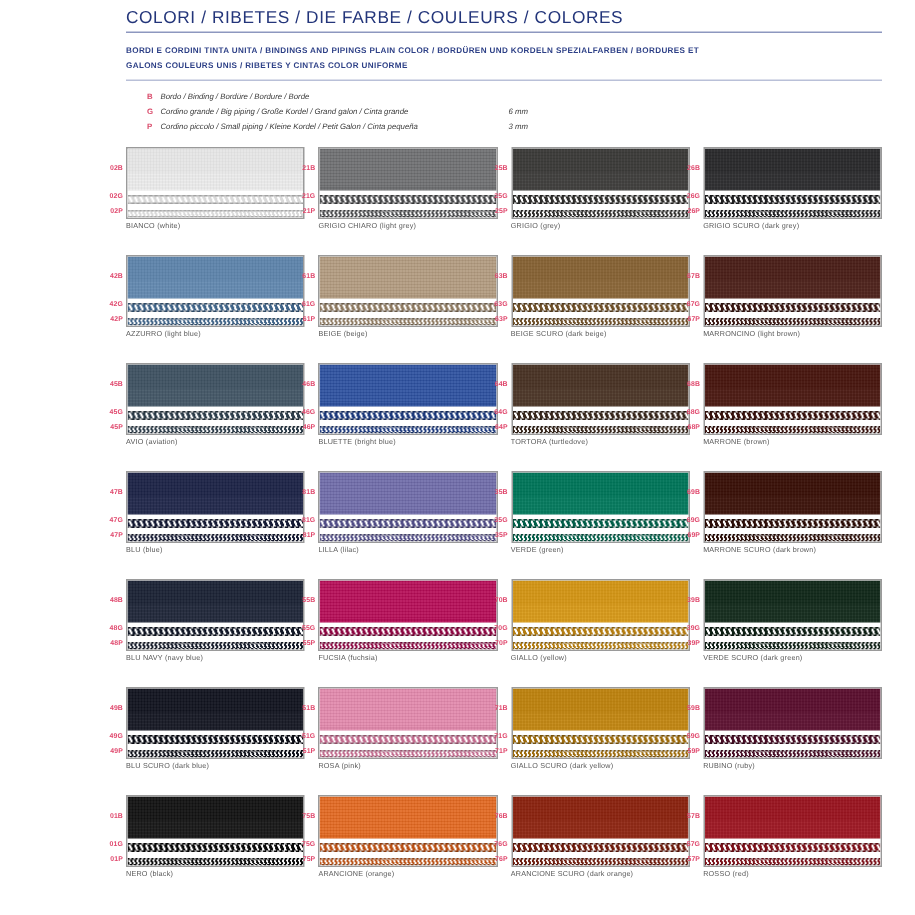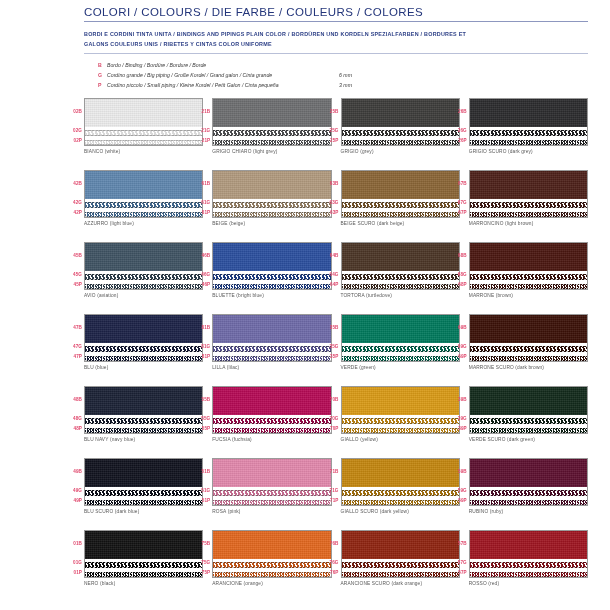--- a/index.html
+++ b/index.html
@@ -154,21 +154,21 @@
     color:#585858;
     letter-spacing:.15px;
     white-space:nowrap;
   }
 </style>
 </head>
 <body>
 
 <div class="page">
 
-  <div class="title">COLORI / COLOURS / DIE FARBE / COULEURS / COLORES</div>
+  <div class="title">COLORI / RIBETES / DIE FARBE / COULEURS / COLORES</div>
   <div class="title-rule"></div>
 
   <div class="subtitle">
     <div>BORDI E CORDINI TINTA UNITA / BINDINGS AND PIPINGS PLAIN COLOR / BORDÜREN UND KORDELN SPEZIALFARBEN / BORDURES ET</div>
     <div>GALONS COULEURS UNIS / RIBETES Y CINTAS COLOR UNIFORME</div>
   </div>
   <div class="subtitle-rule"></div>
 
   <div class="legend">
     <div class="legend-row">

